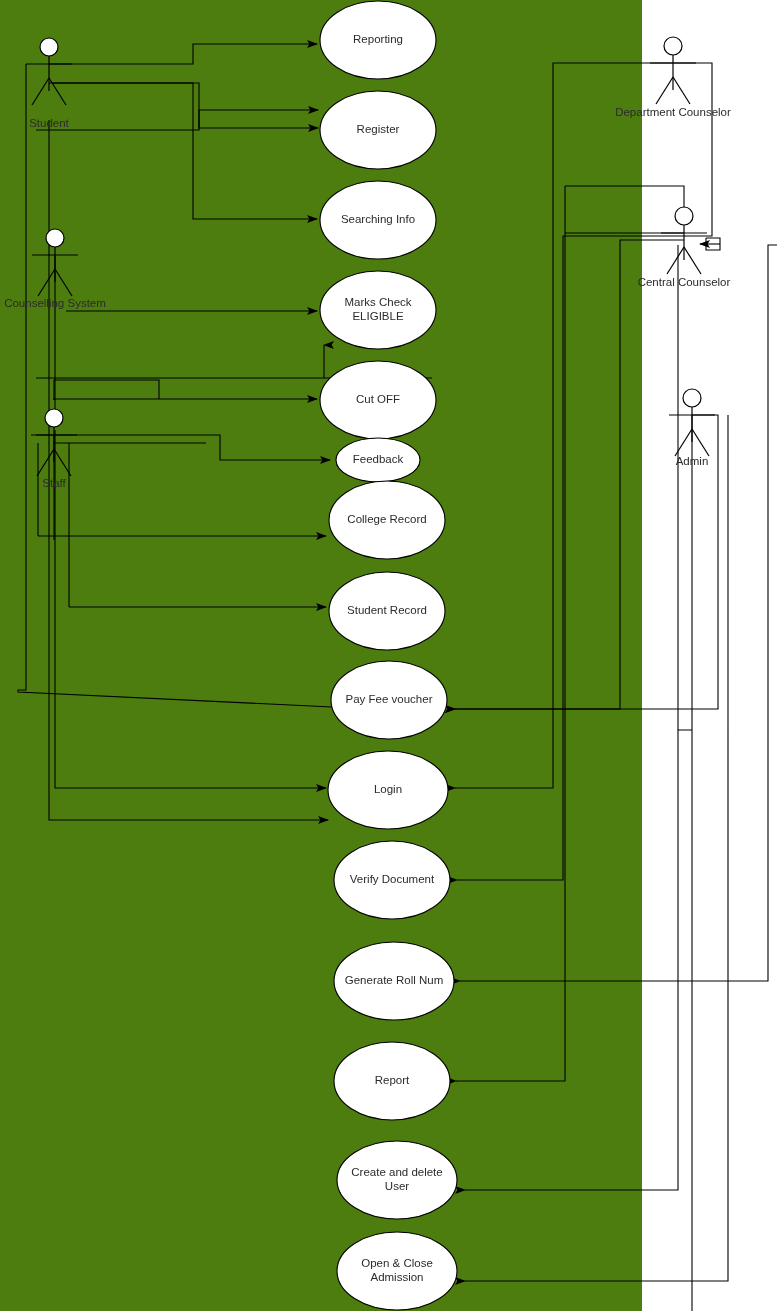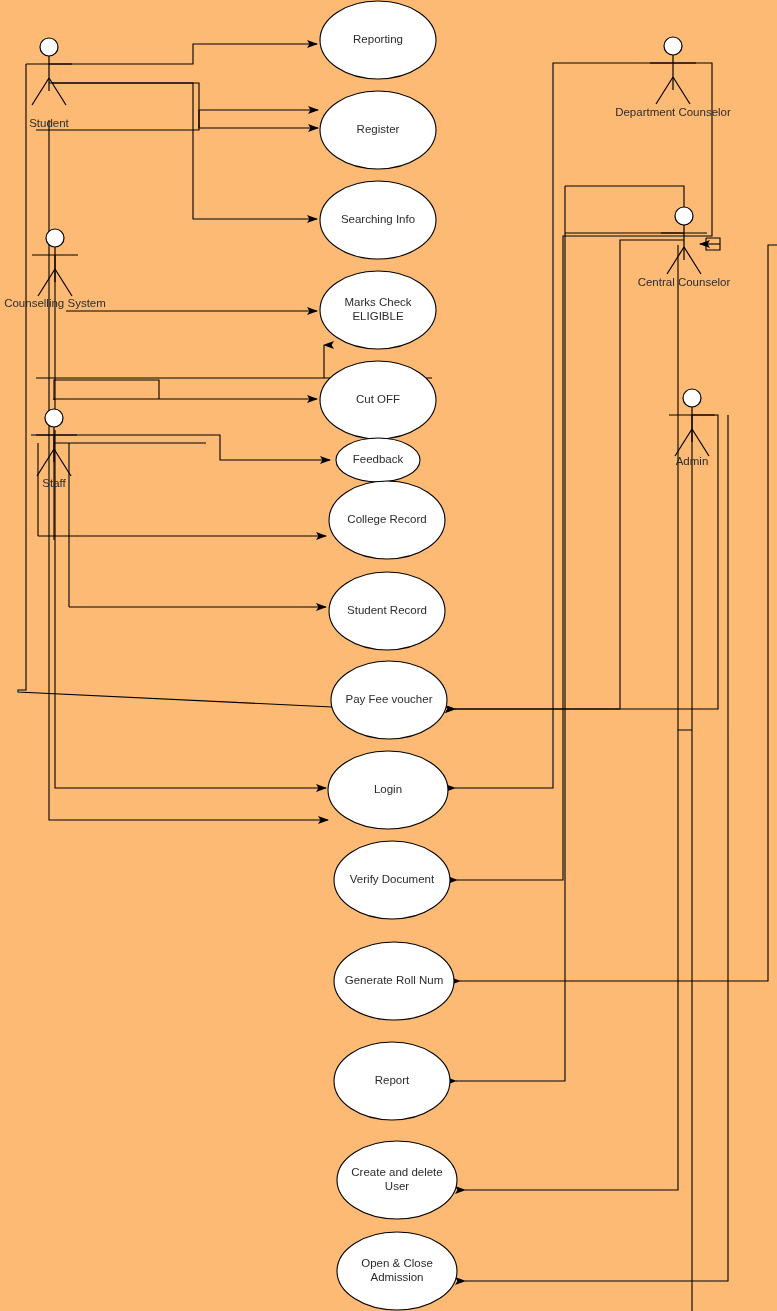--- a/index.html
+++ b/index.html
@@ -2,23 +2,23 @@
 <html><head>
 <meta charset="utf-8">
 <style>
   html, body {
     margin: 0;
     padding: 0;
     background: #ffffff;
   }
   #canvas {
     position: relative;
-    width: 777px;
+    width: 642px;
     height: 1311px;
-    background: #fdba74;
+    background: #4d7c0f;
     font-family: "Liberation Sans", sans-serif;
   }
   svg#diagram {
     position: absolute;
     left: 0;
     top: 0;
     width: 777px;
     height: 1311px;
   }
   .edge {

